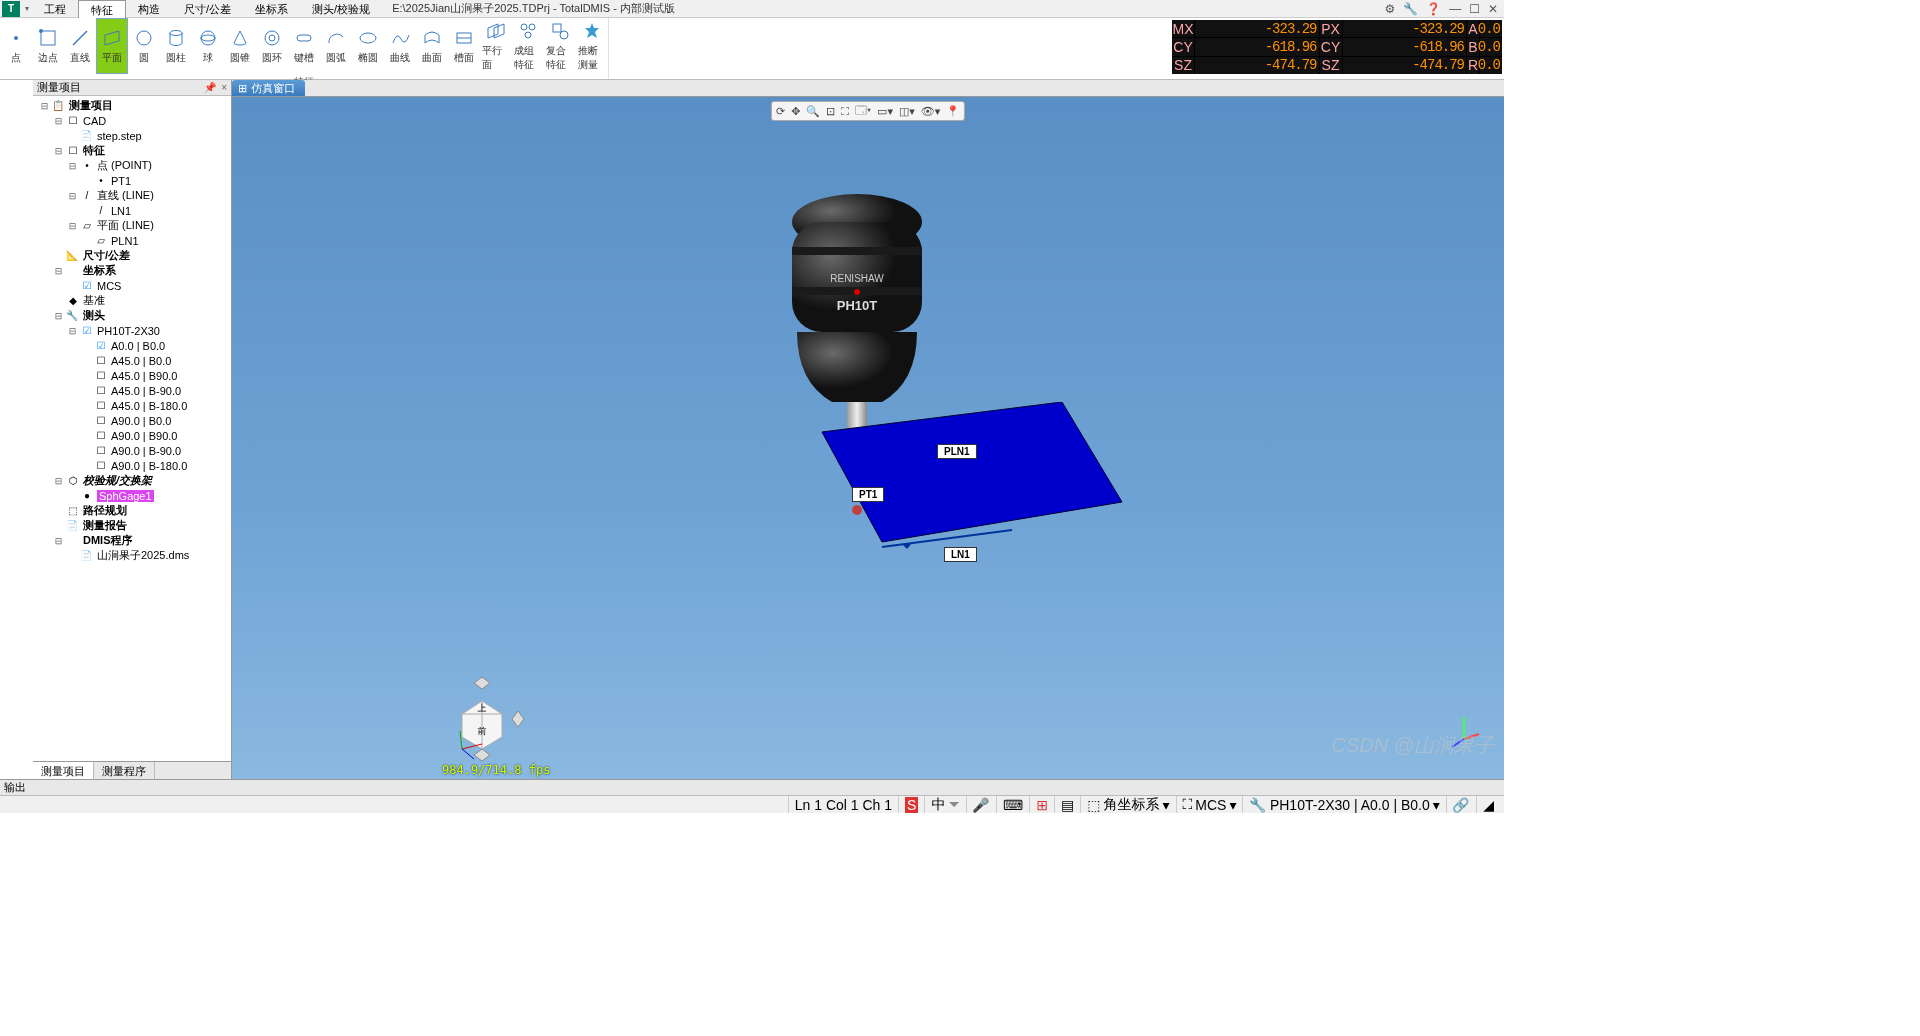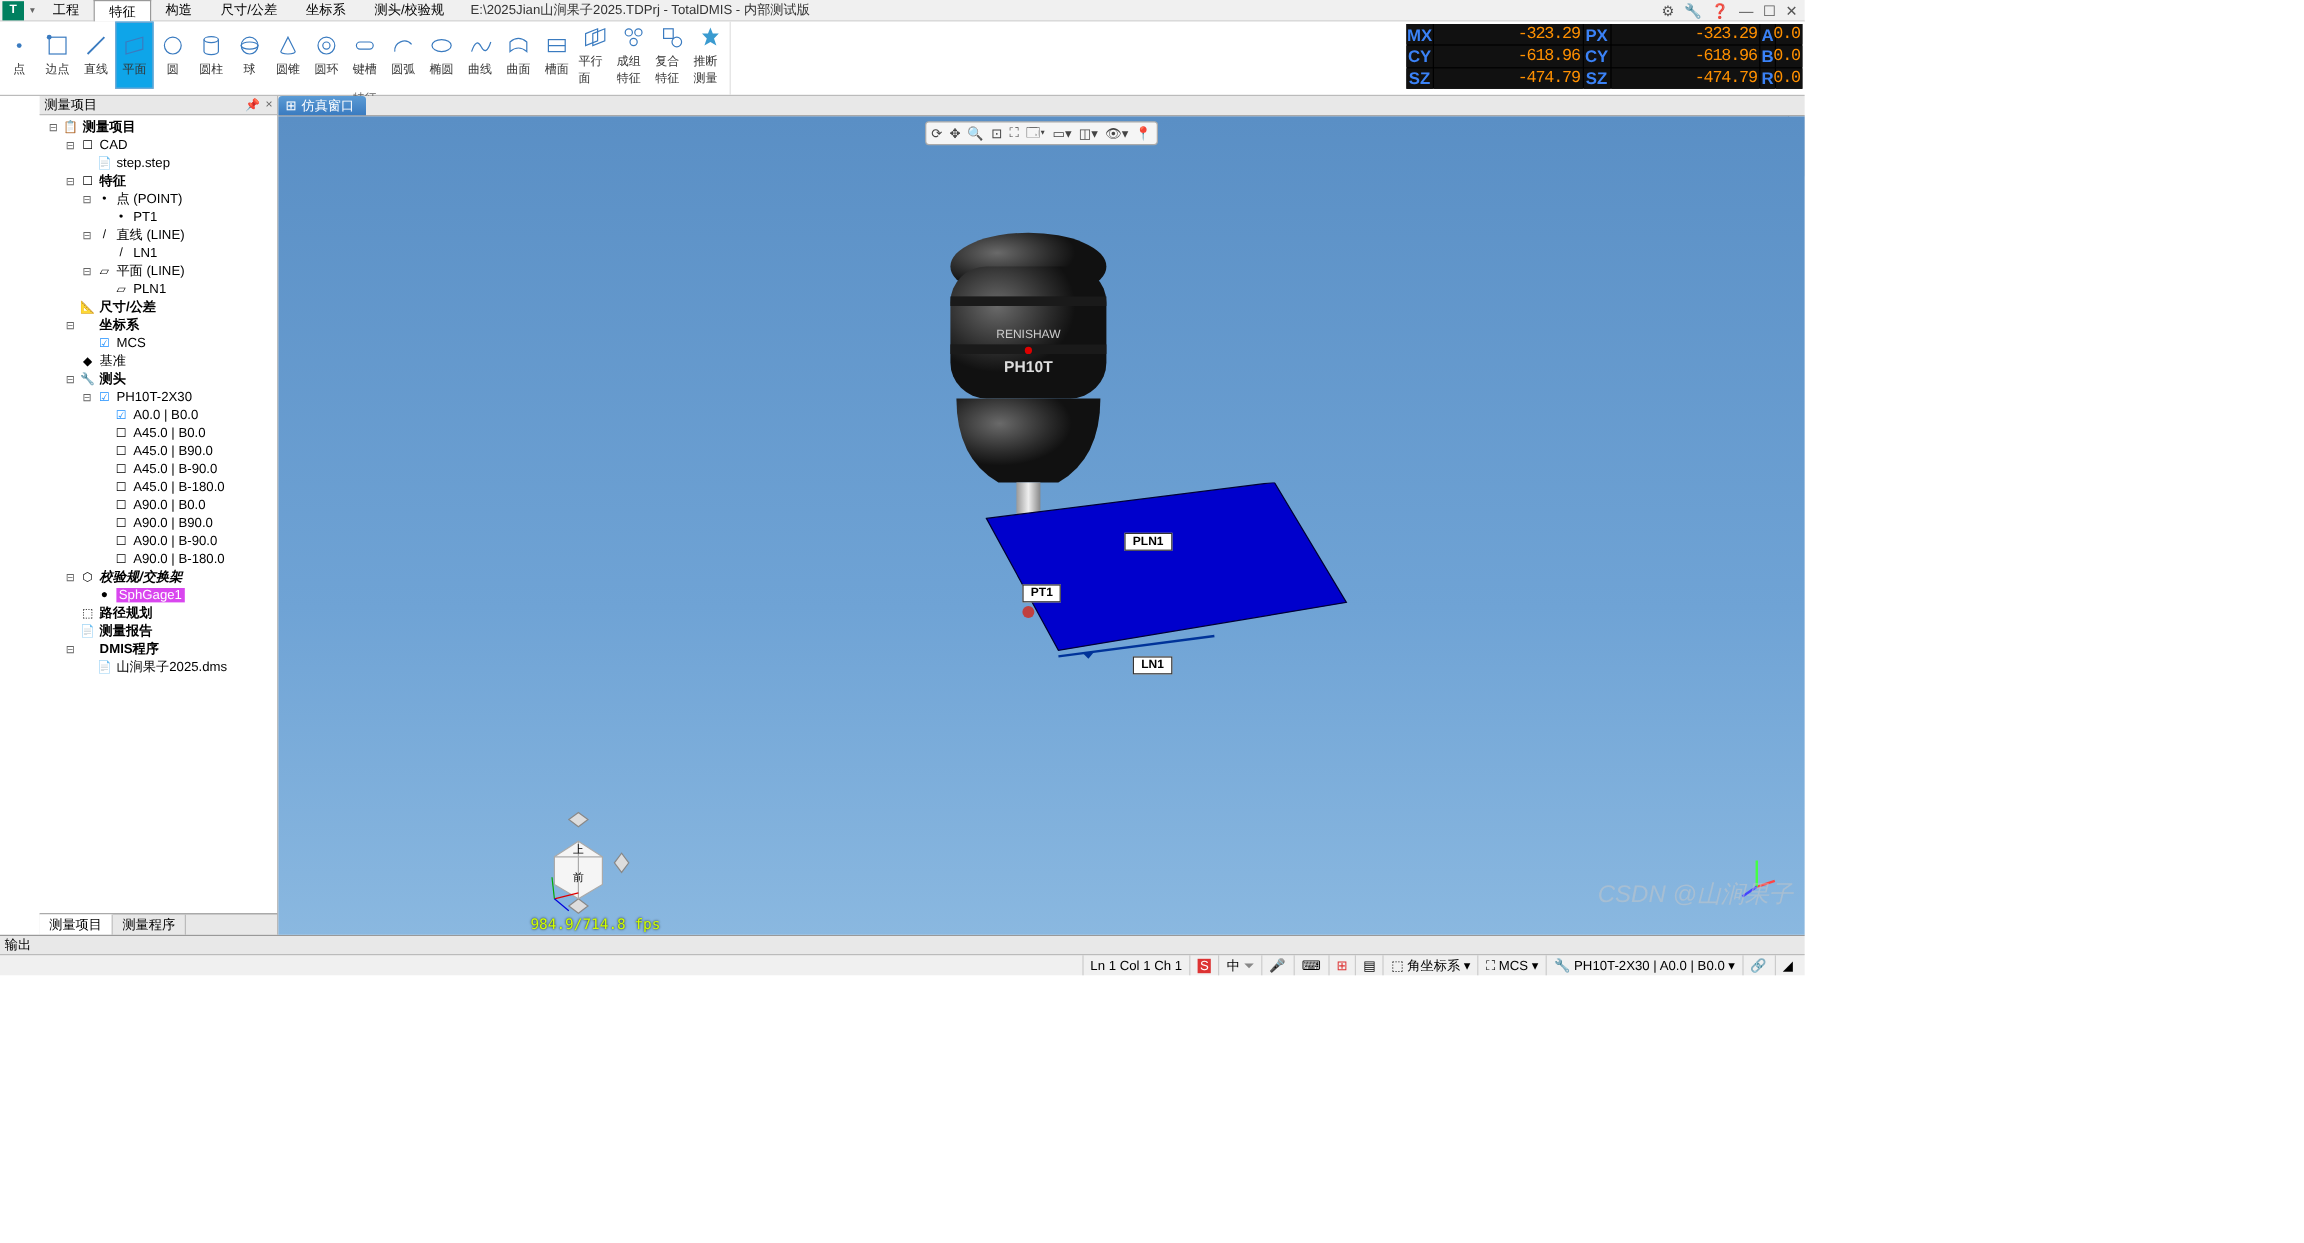--- a/index.html
+++ b/index.html
@@ -9,27 +9,27 @@
 .menubar-dd { width: 10px; height: 16px; display: flex; align-items: center; justify-content: center; color: #666; font-size: 8px; }
 .menu-item { padding: 0 12px; height: 18px; line-height: 18px; cursor: pointer; }
 .menu-item.active { background: #fff; border: 1px solid #999; border-bottom: none; }
 .menu-title { margin-left: 10px; color: #333; }
 .menu-right { margin-left: auto; display: flex; gap: 8px; padding-right: 6px; color: #555; }
 .menu-right span { cursor: pointer; font-size: 12px; }
 .ribbon { height: 62px; background: #fff; border-bottom: 1px solid #bbb; display: flex; position: relative; }
 .ribbon-group { display: flex; flex-direction: column; align-items: center; position: relative; border-right: 1px solid #e0e0e0; }
 .ribbon-icons { display: flex; flex: 1; }
 .ribbon-btn { width: 32px; display: flex; flex-direction: column; align-items: center; justify-content: center; padding: 2px; cursor: pointer; gap: 2px; }
-.ribbon-btn.active { background: #0ea5e9; border: 1px solid #7ba7d0; }
+.ribbon-btn.active { background: #84cc16; border: 1px solid #7ba7d0; }
 .ribbon-ic { width: 22px; height: 22px; display: flex; align-items: center; justify-content: center; }
 .ribbon-lbl { font-size: 10px; color: #333; }
 .ribbon-group-lbl { font-size: 10px; color: #666; padding: 1px; width: 100%; text-align: center; }
 .dro { position: absolute; right: 2px; top: 2px; width: 330px; height: 54px; background: #000; display: grid; grid-template-columns: 22px 1fr 22px 1fr 12px 22px; grid-template-rows: repeat(3,1fr); font-family: "Courier New", monospace; font-size: 14px; color: #ff9000; gap: 1px; }
 .dro > div { background: #111; display: flex; align-items: center; justify-content: center; padding: 0 2px; }
-.dro .lbl { color: #3b82f6; font-weight: bold; }
+.dro .lbl { color: #fca5a5; font-weight: normal; }
 .dro .val { justify-content: flex-end; font-family: "DSEG7", "Courier New", monospace; letter-spacing: -1px; }
 .panel-hdr { height: 16px; background: #e8e8e8; border-bottom: 1px solid #bbb; display: flex; align-items: center; padding: 0 4px; font-size: 11px; position: relative; }
 .panel-hdr .pin { margin-left: auto; color: #666; cursor: pointer; font-size: 10px; }
 .main-row { flex: 1; display: flex; min-height: 0; padding-left: 33px; }
 .tree-panel { width: 199px; display: flex; flex-direction: column; border-right: 1px solid #999; }
 .tree-body { flex: 1; overflow: auto; background: #fff; font-size: 11px; padding: 2px; }
 .tree-node { display: flex; align-items: center; height: 15px; cursor: pointer; white-space: nowrap; }
 .tree-toggle { width: 11px; height: 11px; display: inline-flex; align-items: center; justify-content: center; font-size: 9px; color: #666; margin-right: 2px; }
 .tree-ic { width: 14px; height: 14px; display: inline-flex; align-items: center; justify-content: center; margin-right: 3px; font-size: 10px; }
 .tree-lbl.selected { background: #d946ef; color: #fff; padding: 0 2px; }
@@ -43,21 +43,21 @@
 .canvas { flex: 1; background: linear-gradient(#5a8fc5 0%, #6fa3d5 60%, #8ab8e0 100%); position: relative; overflow: hidden; }
 .vp-toolbar { position: absolute; top: 4px; left: 50%; transform: translateX(-50%); background: #f5f5f5; border: 1px solid #aaa; border-radius: 3px; height: 20px; display: flex; align-items: center; padding: 0 4px; gap: 6px; font-size: 11px; color: #444; }
 .vp-toolbar span { cursor: pointer; }
 .feat-label { position: absolute; background: #fff; border: 1px solid #333; padding: 1px 6px; font-size: 10px; font-weight: bold; }
 .probe { position: absolute; left: 545px; top: 95px; }
 .nav-cube { position: absolute; left: 200px; bottom: 10px; width: 100px; height: 100px; }
 .fps { position: absolute; left: 210px; bottom: 2px; color: #d0ff00; font-family: monospace; font-size: 12px; text-shadow: 0 0 2px #000; }
 .axis-triad { position: absolute; right: 20px; bottom: 30px; width: 40px; height: 40px; }
 .watermark { position: absolute; right: 10px; bottom: 20px; color: rgba(200,200,200,0.5); font-size: 20px; font-style: italic; }
 .output-bar { height: 16px; background: #e8e8e8; border-top: 1px solid #999; display: flex; align-items: center; padding: 0 4px; font-size: 11px; }
-.status-bar { height: 18px; background: #f0f0f0; border-top: 1px solid #bbb; display: flex; align-items: center; font-size: 11px; padding: 0 4px; }
+.status-bar { height: 18px; background: #f0f0f0; border-top: 1px solid #bbb; display: flex; align-items: center; font-size: 14px; padding: 0 4px; }
 .status-bar .spacer { flex: 1; }
 .status-seg { padding: 0 6px; border-left: 1px solid #ccc; display: flex; align-items: center; gap: 3px; height: 100%; }
 svg { display: block; }
 </style>
 </head>
 <body>
 
 <div class="menubar">
   <div class="menubar-logo">T</div>
   <div class="menubar-dd">▾</div>

